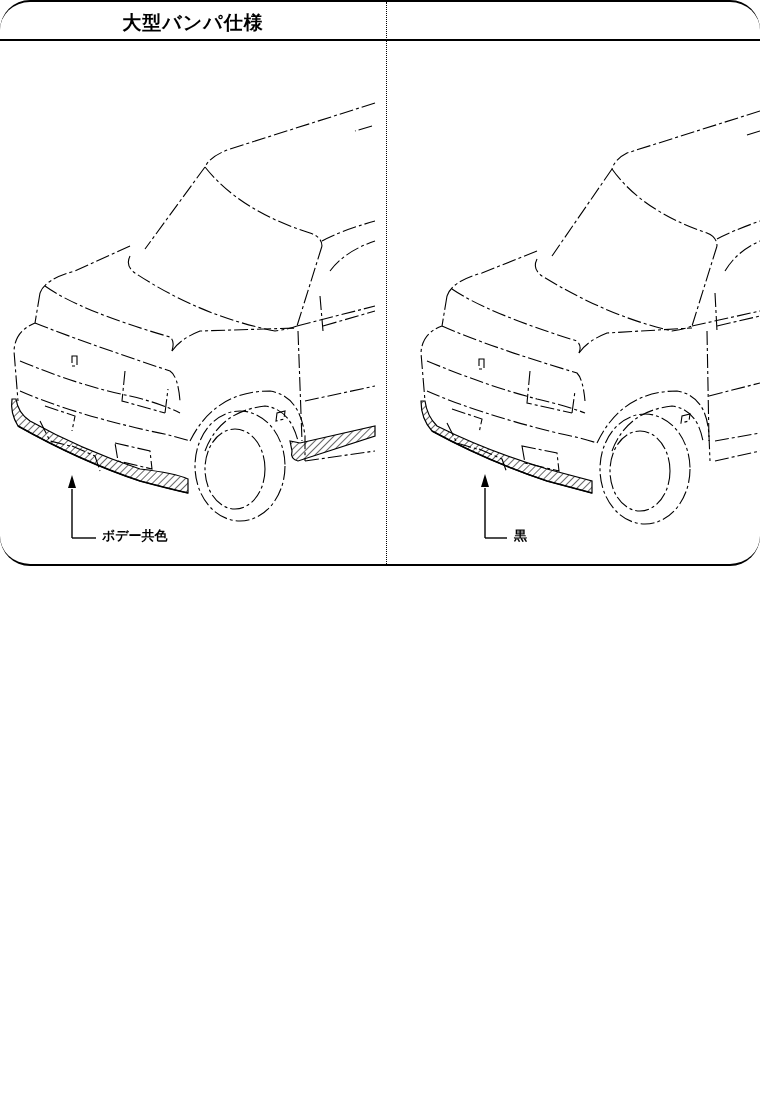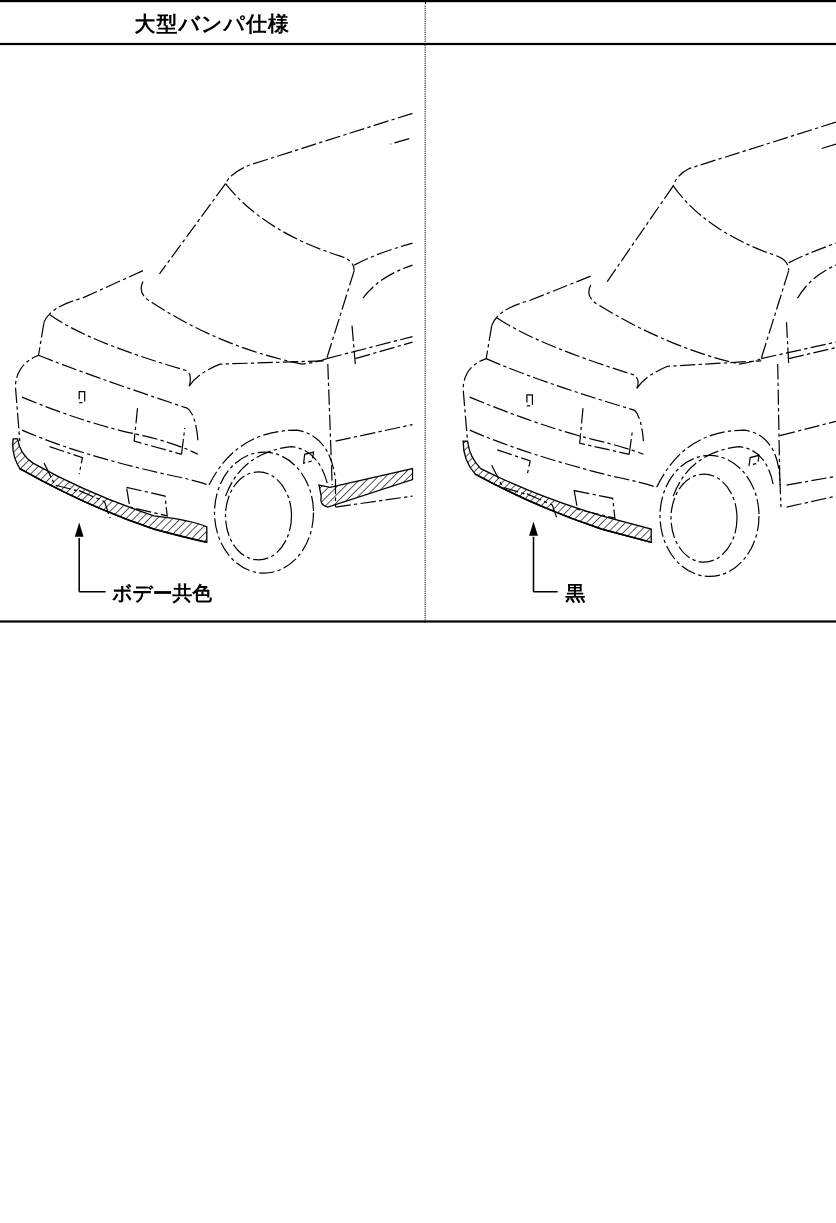--- a/index.html
+++ b/index.html
@@ -1,27 +1,27 @@
 <!DOCTYPE html>
 <html><head>
 <meta charset="utf-8">
 <style>
   html, body { margin:0; padding:0; background:#ffffff; }
   body { width:760px; height:1112px; position:relative; overflow:hidden; font-family:"DejaVu Sans", sans-serif; color:#000; }
-  .table { position:absolute; left:0; top:0; width:760px; height:566px; border-top:2px solid #000; border-bottom:2px solid #000; box-sizing:border-box; }
+  .table { position:absolute; left:0; top:0; width:760px; height:566px; border-top:2px solid #000; border-bottom:2px solid #000; box-sizing:border-box;border-radius:30px; }
   .hdr-line { position:absolute; left:0; top:37px; width:760px; height:2px; background:#000; }
   .vdiv { position:absolute; left:386px; top:0; width:1px; height:564px; border-left:1px dotted #000; }
   .col-title { position:absolute; top:6px; height:28px; line-height:28px; text-align:center; font-size:19px; font-weight:bold; letter-spacing:1px; }
   .t-left { left:0; width:386px; }
   .t-right { left:387px; width:373px; }
   .panel { position:absolute; top:39px; height:525px; }
   .p-left { left:0; width:386px; }
   .p-right { left:387px; width:373px; }
   .panel svg { position:absolute; left:0; top:0; }
-  .callout { position:absolute; font-size:18px; font-weight:bold; }
+  .callout { position:absolute; font-size:13px; font-weight:bold; }
 </style>
 </head>
 <body>
 
 <div class="table">
   <div class="col-title t-left">大型バンパ仕様</div>
   <div class="hdr-line"></div>
   <div class="vdiv"></div>
 
   <div class="panel p-left">

